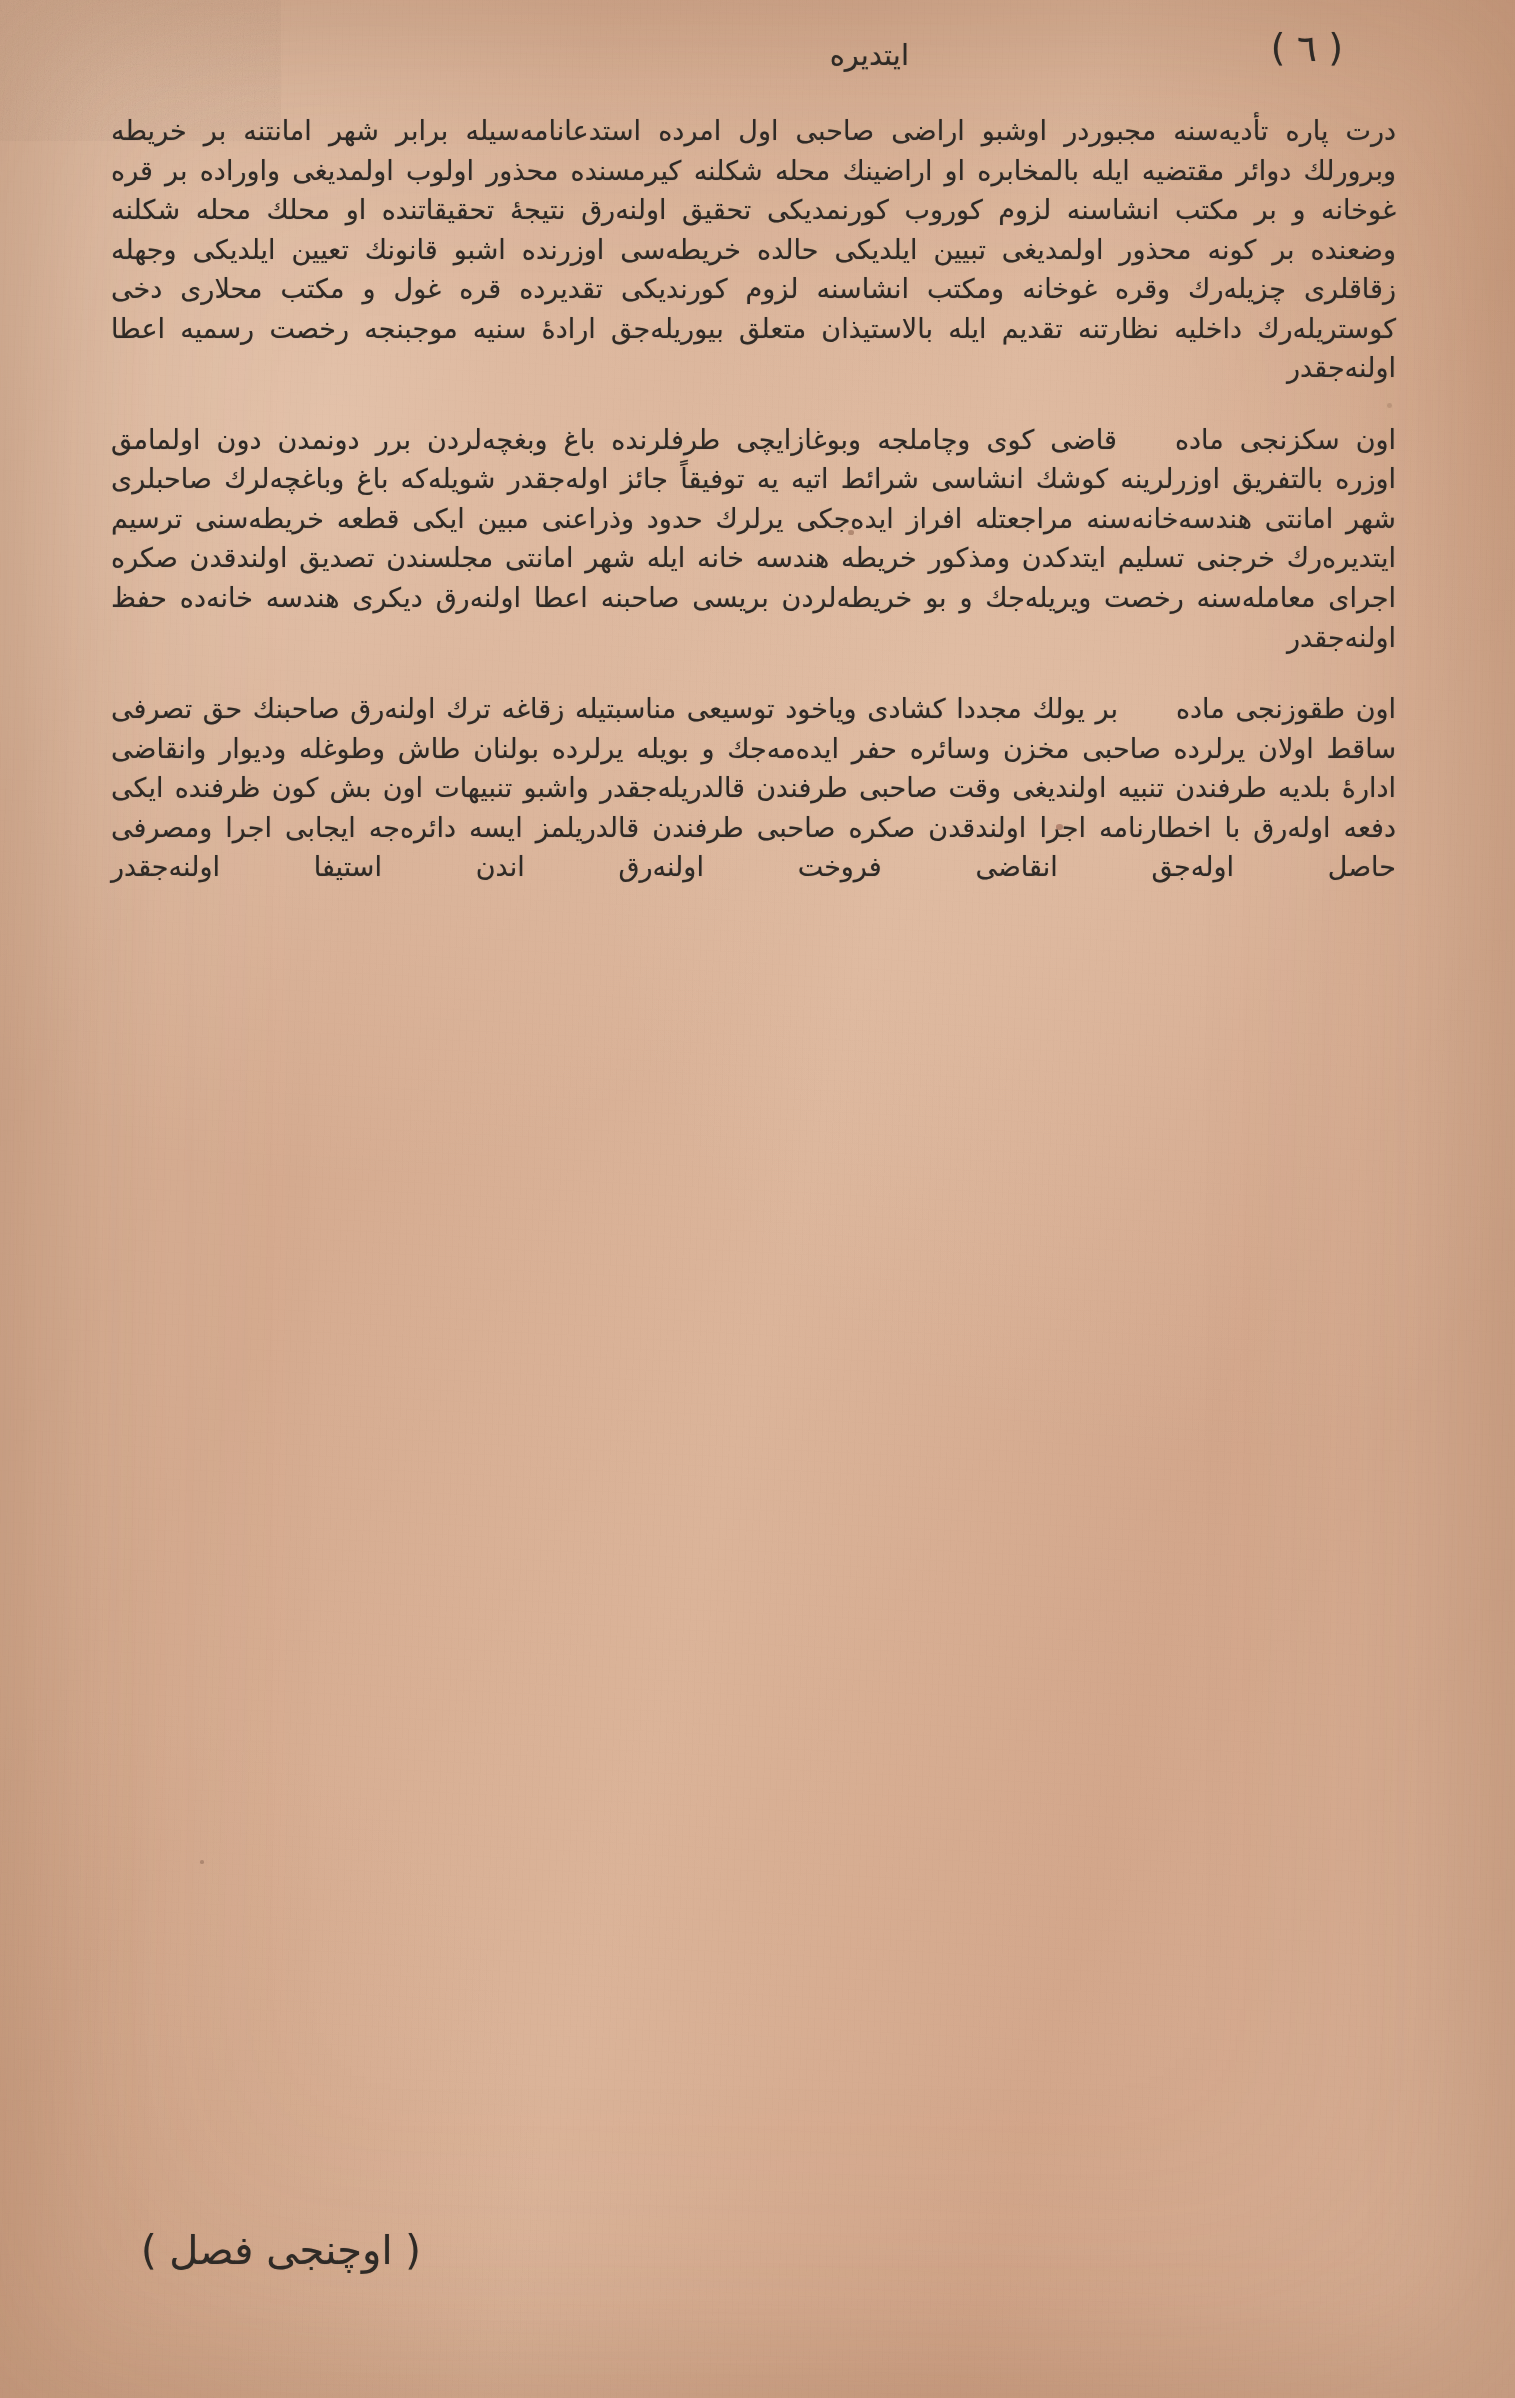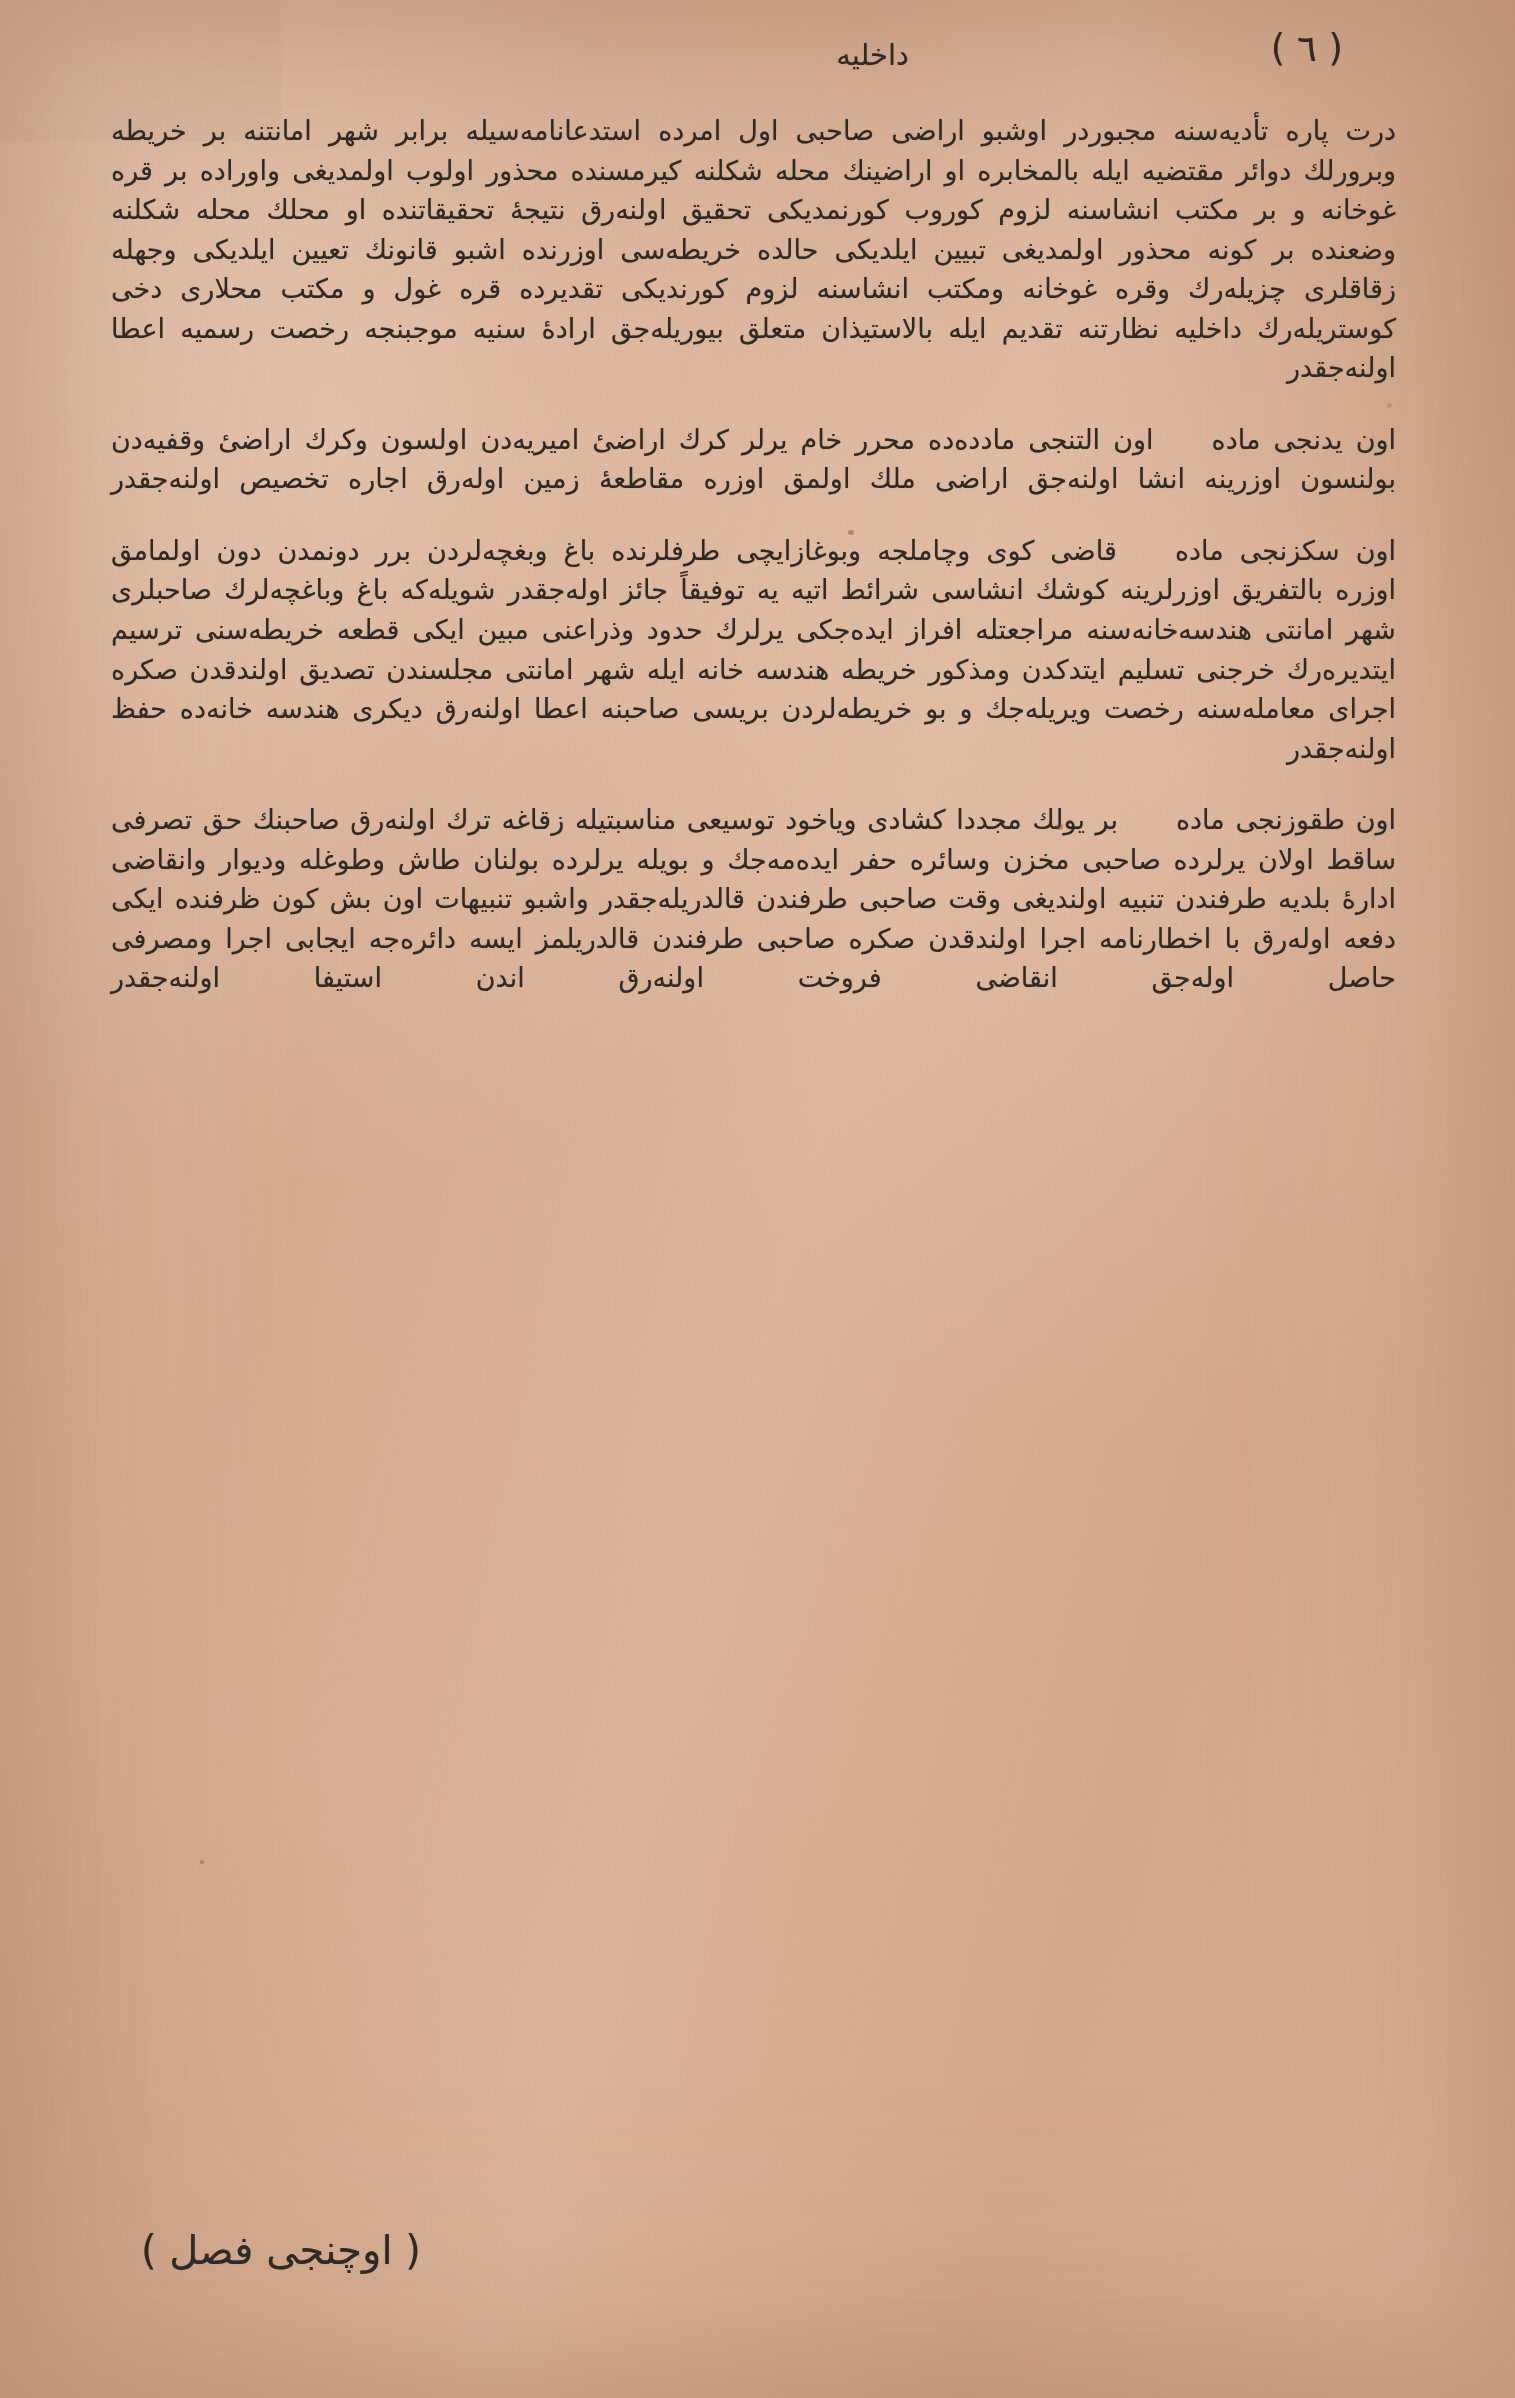--- a/index.html
+++ b/index.html
@@ -157,32 +157,29 @@
     <rect width="100%" height="100%" filter="url(#noiseFilter)"></rect>
   </svg>
   <div id="fiber"></div>
   <div id="vignette"></div>
 </div>
 
 <div id="content">
 
   <div id="header-row">
     <div id="page-number" class="ink">( ٦ )</div>
-    <div id="running-head" class="ink">داخليه</div>
+    <div id="running-head" class="ink">ايتديره</div>
   </div>
 
   <div id="body-block">
 
     <p class="para ink justified-all">
       <span>درت پاره تأديه‌سنه مجبوردر   اوشبو اراضى صاحبى اول امرده استدعانامه‌سيله برابر شهر امانتنه بر خريطه وبرورلك دوائر مقتضيه ايله بالمخابره او اراضينك محله شكلنه كيرمسنده محذور اولوب اولمديغى واوراده بر قره غوخانه و بر مكتب انشاسنه لزوم كوروب كورنمديكى تحقيق اولنه‌رق نتيجهٔ تحقيقاتنده او محلك محله شكلنه وضعنده بر كونه محذور اولمديغى تبيين ايلديكى حالده خريطه‌سى اوزرنده اشبو قانونك تعيين ايلديكى وجهله زقاقلرى چزيله‌رك وقره غوخانه ومكتب انشاسنه لزوم كورنديكى تقديرده قره غول و مكتب محلارى دخى كوستريله‌رك داخليه نظارتنه تقديم ايله بالاستيذان متعلق بيوريله‌جق ارادهٔ سنيه موجبنجه رخصت رسميه اعطا اولنه‌جقدر</span>
     </p>
 
-    <p class="para ink justified-all">
-      <span class="lead">اون يدنجى ماده</span><span class="gap"></span><span>اون التنجى مادده‌ده محرر خام يرلر كرك اراضىٔ اميريه‌دن اولسون وكرك اراضىٔ وقفيه‌دن بولنسون اوزرينه انشا اولنه‌جق اراضى ملك اولمق اوزره مقاطعهٔ زمين اوله‌رق اجاره تخصيص اولنه‌جقدر</span>
-    </p>
 
     <p class="para ink justified-all">
       <span class="lead">اون سكزنجى ماده</span><span class="gap"></span><span>قاضى كوى وچاملجه وبوغازايچى طرفلرنده باغ وبغچه‌لردن برر دونمدن دون اولمامق اوزره بالتفريق اوزرلرينه كوشك انشاسى شرائط اتيه يه توفيقاً جائز اوله‌جقدر   شويله‌كه باغ وباغچه‌لرك صاحبلرى شهر امانتى هندسه‌خانه‌سنه مراجعتله افراز ايده‌جكى يرلرك حدود وذراعنى مبين ايكى قطعه خريطه‌سنى ترسيم ايتديره‌رك خرجنى تسليم ايتدكدن ومذكور خريطه هندسه خانه ايله شهر امانتى مجلسندن تصديق اولندقدن صكره اجراى معامله‌سنه رخصت ويريله‌جك و بو خريطه‌لردن بريسى صاحبنه اعطا اولنه‌رق ديكرى هندسه خانه‌ده حفظ اولنه‌جقدر</span>
     </p>
 
     <p class="para ink justified-all">
       <span class="lead">اون طقوزنجى ماده</span><span class="gap"></span><span>بر يولك مجددا كشادى وياخود توسيعى مناسبتيله زقاغه ترك اولنه‌رق صاحبنك حق تصرفى ساقط اولان يرلرده صاحبى مخزن وسائره حفر ايده‌مه‌جك و بويله يرلرده بولنان طاش وطوغله وديوار وانقاضى ادارهٔ بلديه طرفندن تنبيه اولنديغى وقت صاحبى طرفندن قالدريله‌جقدر   واشبو تنبيهات اون بش كون ظرفنده ايكى دفعه اوله‌رق با اخطارنامه اجرا اولندقدن صكره صاحبى طرفندن قالدريلمز ايسه دائره‌جه ايجابى اجرا ومصرفى حاصل اوله‌جق انقاضى فروخت اولنه‌رق اندن استيفا اولنه‌جقدر</span>
     </p>
 
   </div>

